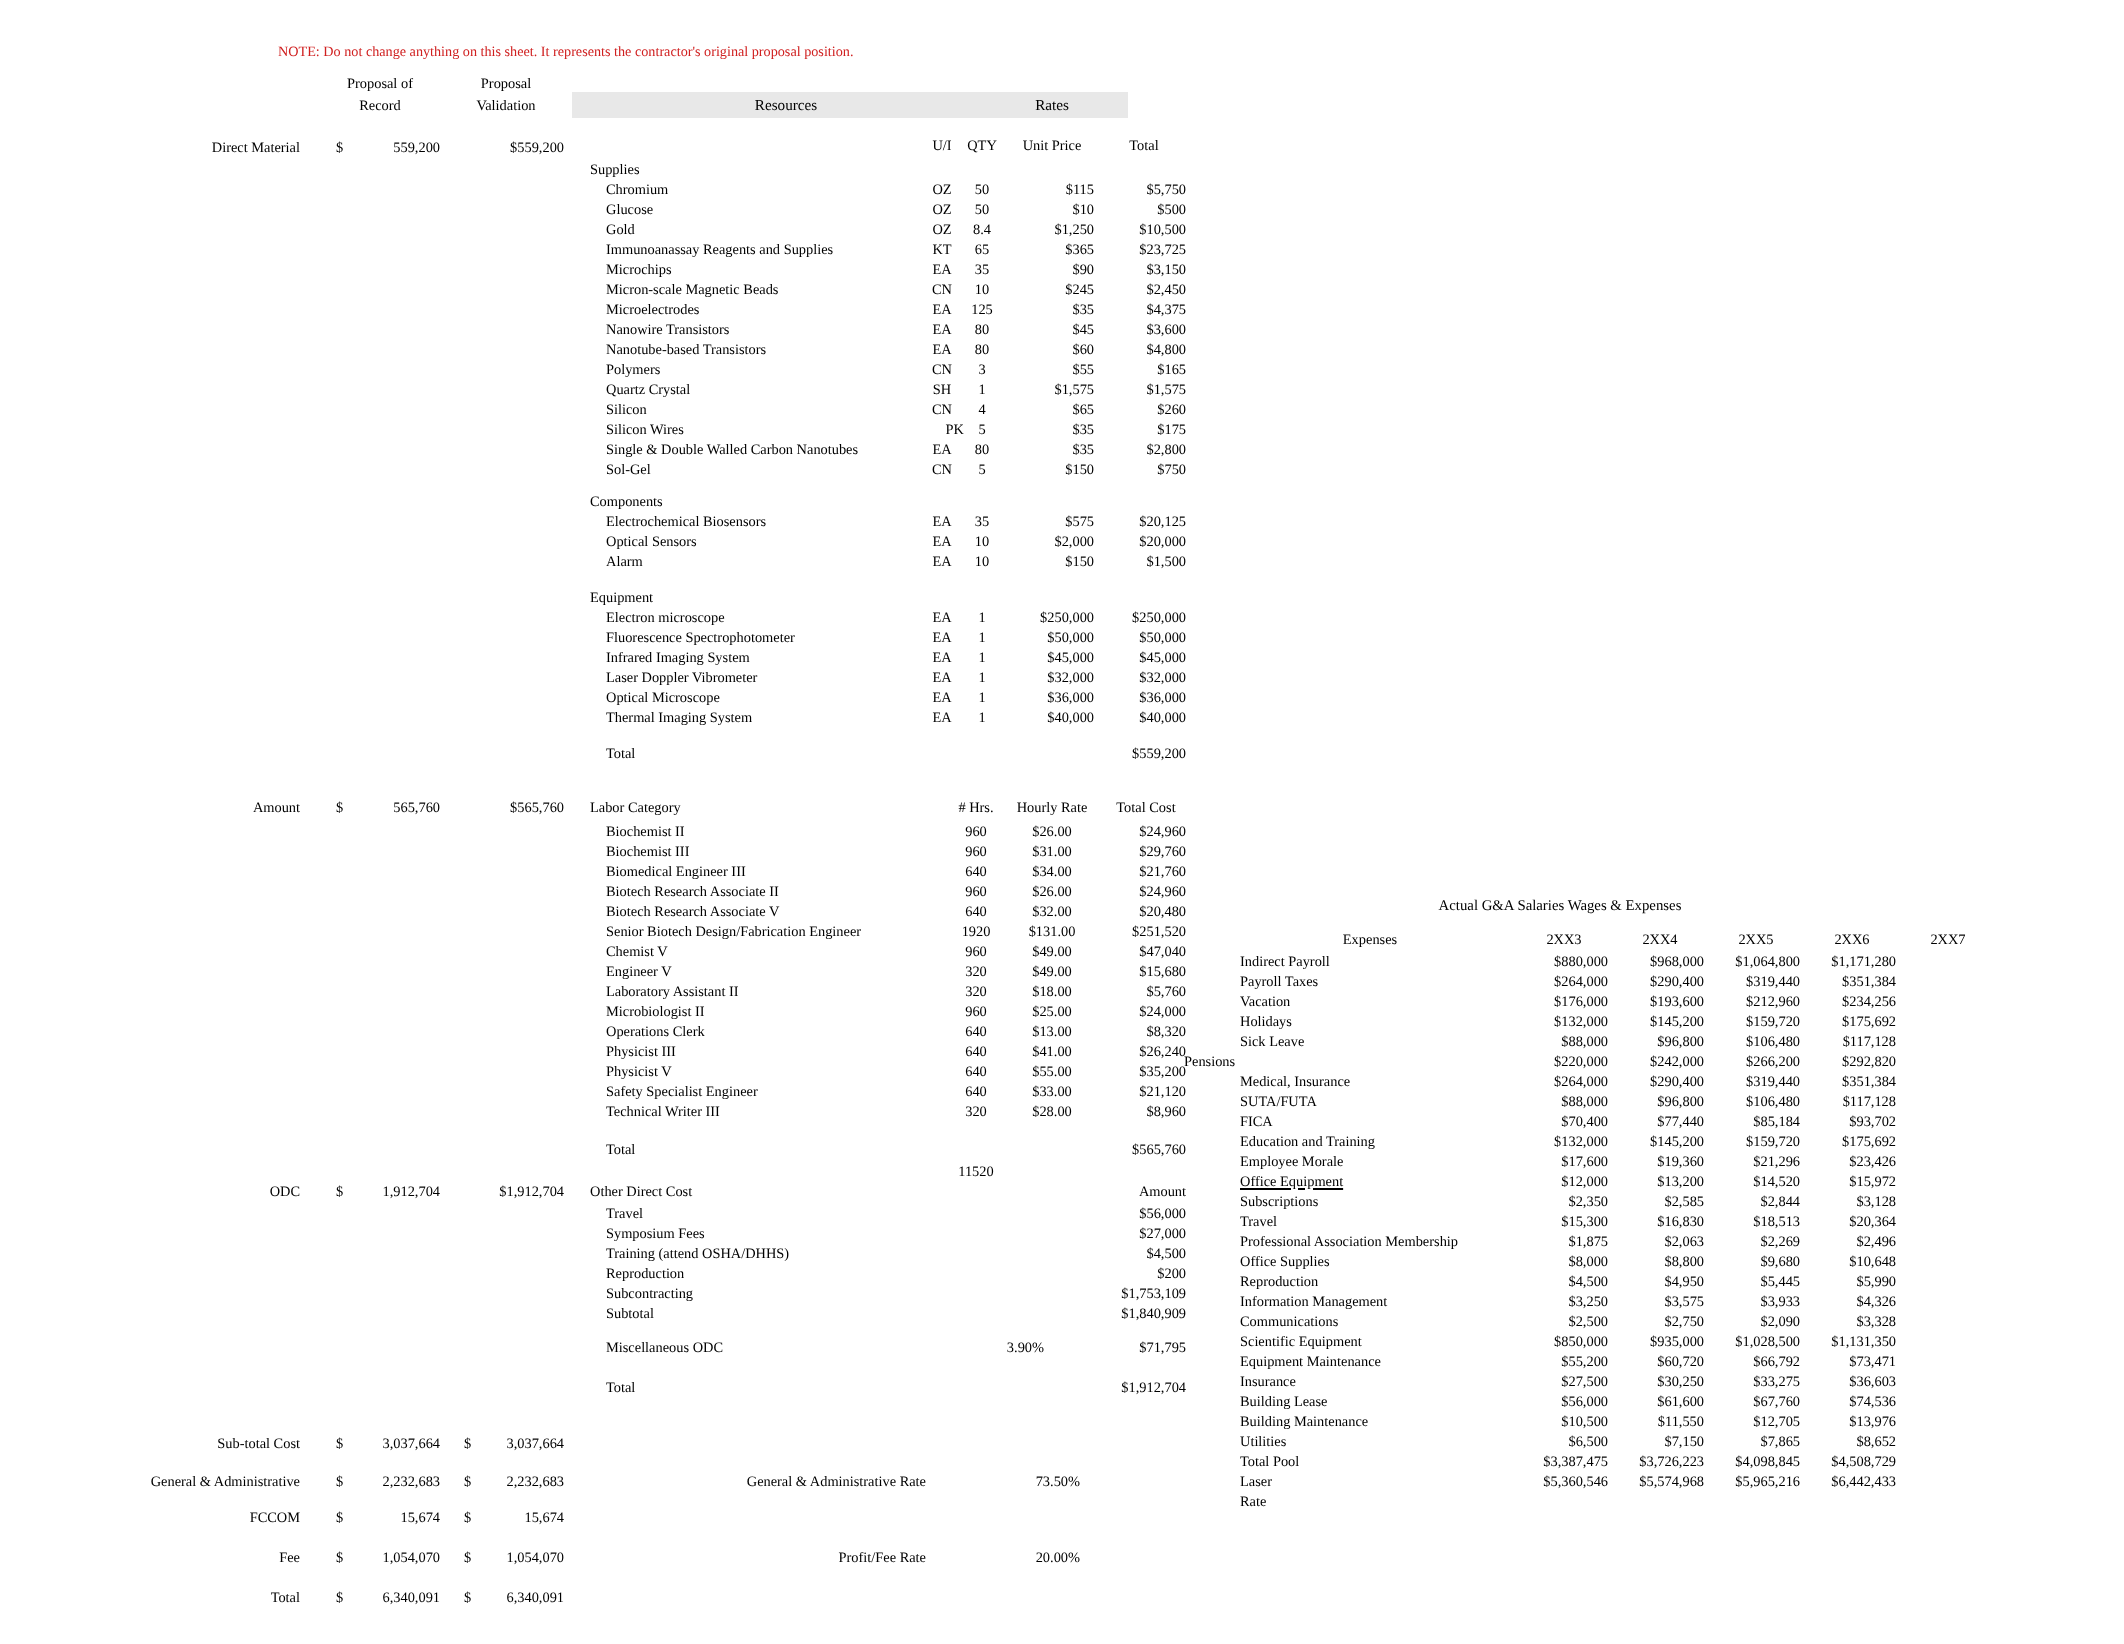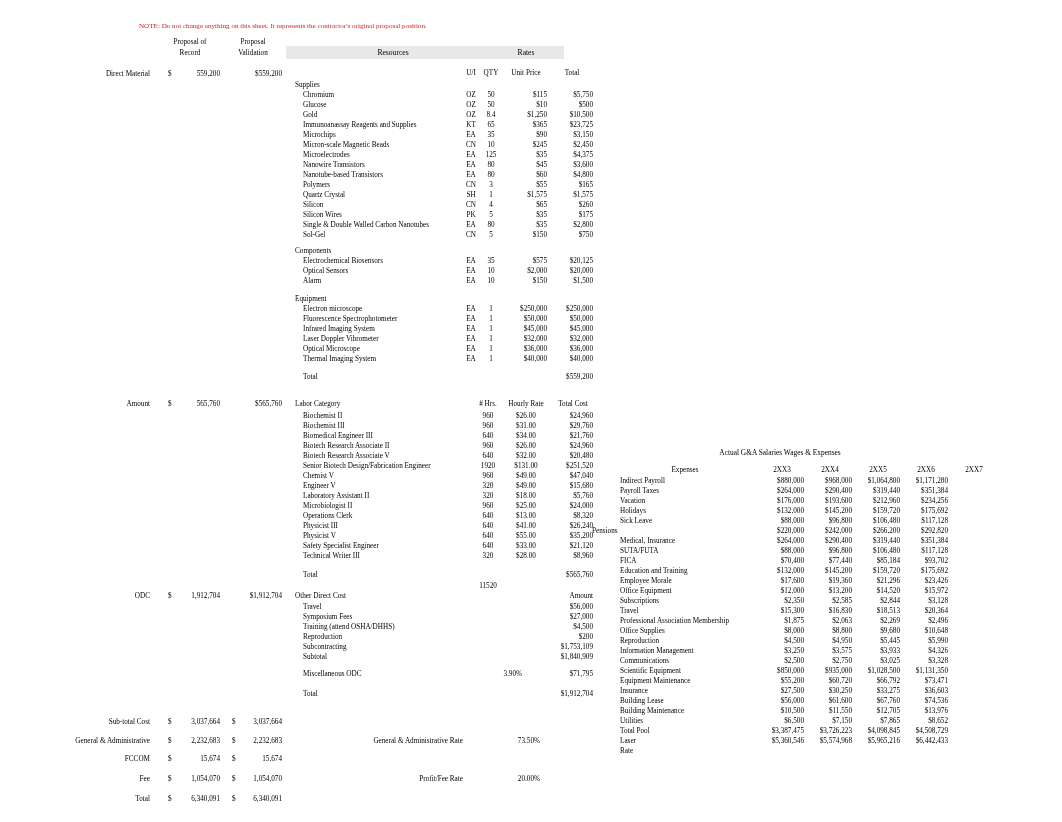--- a/index.html
+++ b/index.html
@@ -155,21 +155,21 @@
       <div class="abs c" style="left: 460px; top: 191px; width: 22px;">SH</div>
       <div class="abs c" style="left: 480px; top: 191px; width: 22px;">1</div>
       <div class="abs r" style="left: 505px; top: 191px; width: 42px;">$1,575</div>
       <div class="abs r" style="left: 551px; top: 191px; width: 42px;">$1,575</div>
       <div class="abs l" style="left: 303px; top: 201px;">Silicon</div>
       <div class="abs c" style="left: 460px; top: 201px; width: 22px;">CN</div>
       <div class="abs c" style="left: 480px; top: 201px; width: 22px;">4</div>
       <div class="abs r" style="left: 505px; top: 201px; width: 42px;">$65</div>
       <div class="abs r" style="left: 551px; top: 201px; width: 42px;">$260</div>
       <div class="abs l" style="left: 303px; top: 211px;">Silicon Wires</div>
-      <div class="abs c" style="left: 460px; top: 211px; width: 22px;">PK</div>
+      <div class="abs c" style="left: 460px; top: 211px; width: 22px; text-align: right;">PK</div>
       <div class="abs c" style="left: 480px; top: 211px; width: 22px;">5</div>
       <div class="abs r" style="left: 505px; top: 211px; width: 42px;">$35</div>
       <div class="abs r" style="left: 551px; top: 211px; width: 42px;">$175</div>
       <div class="abs l" style="left: 303px; top: 221px;">Single &amp; Double Walled Carbon Nanotubes</div>
       <div class="abs c" style="left: 460px; top: 221px; width: 22px;">EA</div>
       <div class="abs c" style="left: 480px; top: 221px; width: 22px;">80</div>
       <div class="abs r" style="left: 505px; top: 221px; width: 42px;">$35</div>
       <div class="abs r" style="left: 551px; top: 221px; width: 42px;">$2,800</div>
       <div class="abs l" style="left: 303px; top: 231px;">Sol-Gel</div>
       <div class="abs c" style="left: 460px; top: 231px; width: 22px;">CN</div>
@@ -380,21 +380,21 @@
       <div class="abs l" style="left: 620px; top: 567px;">Education and Training</div>
       <div class="abs r" style="left: 760px; top: 567px; width: 44px;">$132,000</div>
       <div class="abs r" style="left: 808px; top: 567px; width: 44px;">$145,200</div>
       <div class="abs r" style="left: 856px; top: 567px; width: 44px;">$159,720</div>
       <div class="abs r" style="left: 904px; top: 567px; width: 44px;">$175,692</div>
       <div class="abs l" style="left: 620px; top: 577px;">Employee Morale</div>
       <div class="abs r" style="left: 760px; top: 577px; width: 44px;">$17,600</div>
       <div class="abs r" style="left: 808px; top: 577px; width: 44px;">$19,360</div>
       <div class="abs r" style="left: 856px; top: 577px; width: 44px;">$21,296</div>
       <div class="abs r" style="left: 904px; top: 577px; width: 44px;">$23,426</div>
-      <div class="abs l" style="left: 620px; top: 587px;">Office Equipment</div>
+      <div class="abs l" style="left: 620px; top: 587px; text-decoration: underline;">Office Equipment</div>
       <div class="abs r" style="left: 760px; top: 587px; width: 44px;">$12,000</div>
       <div class="abs r" style="left: 808px; top: 587px; width: 44px;">$13,200</div>
       <div class="abs r" style="left: 856px; top: 587px; width: 44px;">$14,520</div>
       <div class="abs r" style="left: 904px; top: 587px; width: 44px;">$15,972</div>
       <div class="abs l" style="left: 620px; top: 597px;">Subscriptions</div>
       <div class="abs r" style="left: 760px; top: 597px; width: 44px;">$2,350</div>
       <div class="abs r" style="left: 808px; top: 597px; width: 44px;">$2,585</div>
       <div class="abs r" style="left: 856px; top: 597px; width: 44px;">$2,844</div>
       <div class="abs r" style="left: 904px; top: 597px; width: 44px;">$3,128</div>
       <div class="abs l" style="left: 620px; top: 607px;">Travel</div>
@@ -418,21 +418,21 @@
       <div class="abs r" style="left: 856px; top: 637px; width: 44px;">$5,445</div>
       <div class="abs r" style="left: 904px; top: 637px; width: 44px;">$5,990</div>
       <div class="abs l" style="left: 620px; top: 647px;">Information Management</div>
       <div class="abs r" style="left: 760px; top: 647px; width: 44px;">$3,250</div>
       <div class="abs r" style="left: 808px; top: 647px; width: 44px;">$3,575</div>
       <div class="abs r" style="left: 856px; top: 647px; width: 44px;">$3,933</div>
       <div class="abs r" style="left: 904px; top: 647px; width: 44px;">$4,326</div>
       <div class="abs l" style="left: 620px; top: 657px;">Communications</div>
       <div class="abs r" style="left: 760px; top: 657px; width: 44px;">$2,500</div>
       <div class="abs r" style="left: 808px; top: 657px; width: 44px;">$2,750</div>
-      <div class="abs r" style="left: 856px; top: 657px; width: 44px;">$3,025</div>
+      <div class="abs r" style="left: 856px; top: 657px; width: 44px;">$2,090</div>
       <div class="abs r" style="left: 904px; top: 657px; width: 44px;">$3,328</div>
       <div class="abs l" style="left: 620px; top: 667px;">Scientific Equipment</div>
       <div class="abs r" style="left: 760px; top: 667px; width: 44px;">$850,000</div>
       <div class="abs r" style="left: 808px; top: 667px; width: 44px;">$935,000</div>
       <div class="abs r" style="left: 856px; top: 667px; width: 44px;">$1,028,500</div>
       <div class="abs r" style="left: 904px; top: 667px; width: 44px;">$1,131,350</div>
       <div class="abs l" style="left: 620px; top: 677px;">Equipment Maintenance</div>
       <div class="abs r" style="left: 760px; top: 677px; width: 44px;">$55,200</div>
       <div class="abs r" style="left: 808px; top: 677px; width: 44px;">$60,720</div>
       <div class="abs r" style="left: 856px; top: 677px; width: 44px;">$66,792</div>

